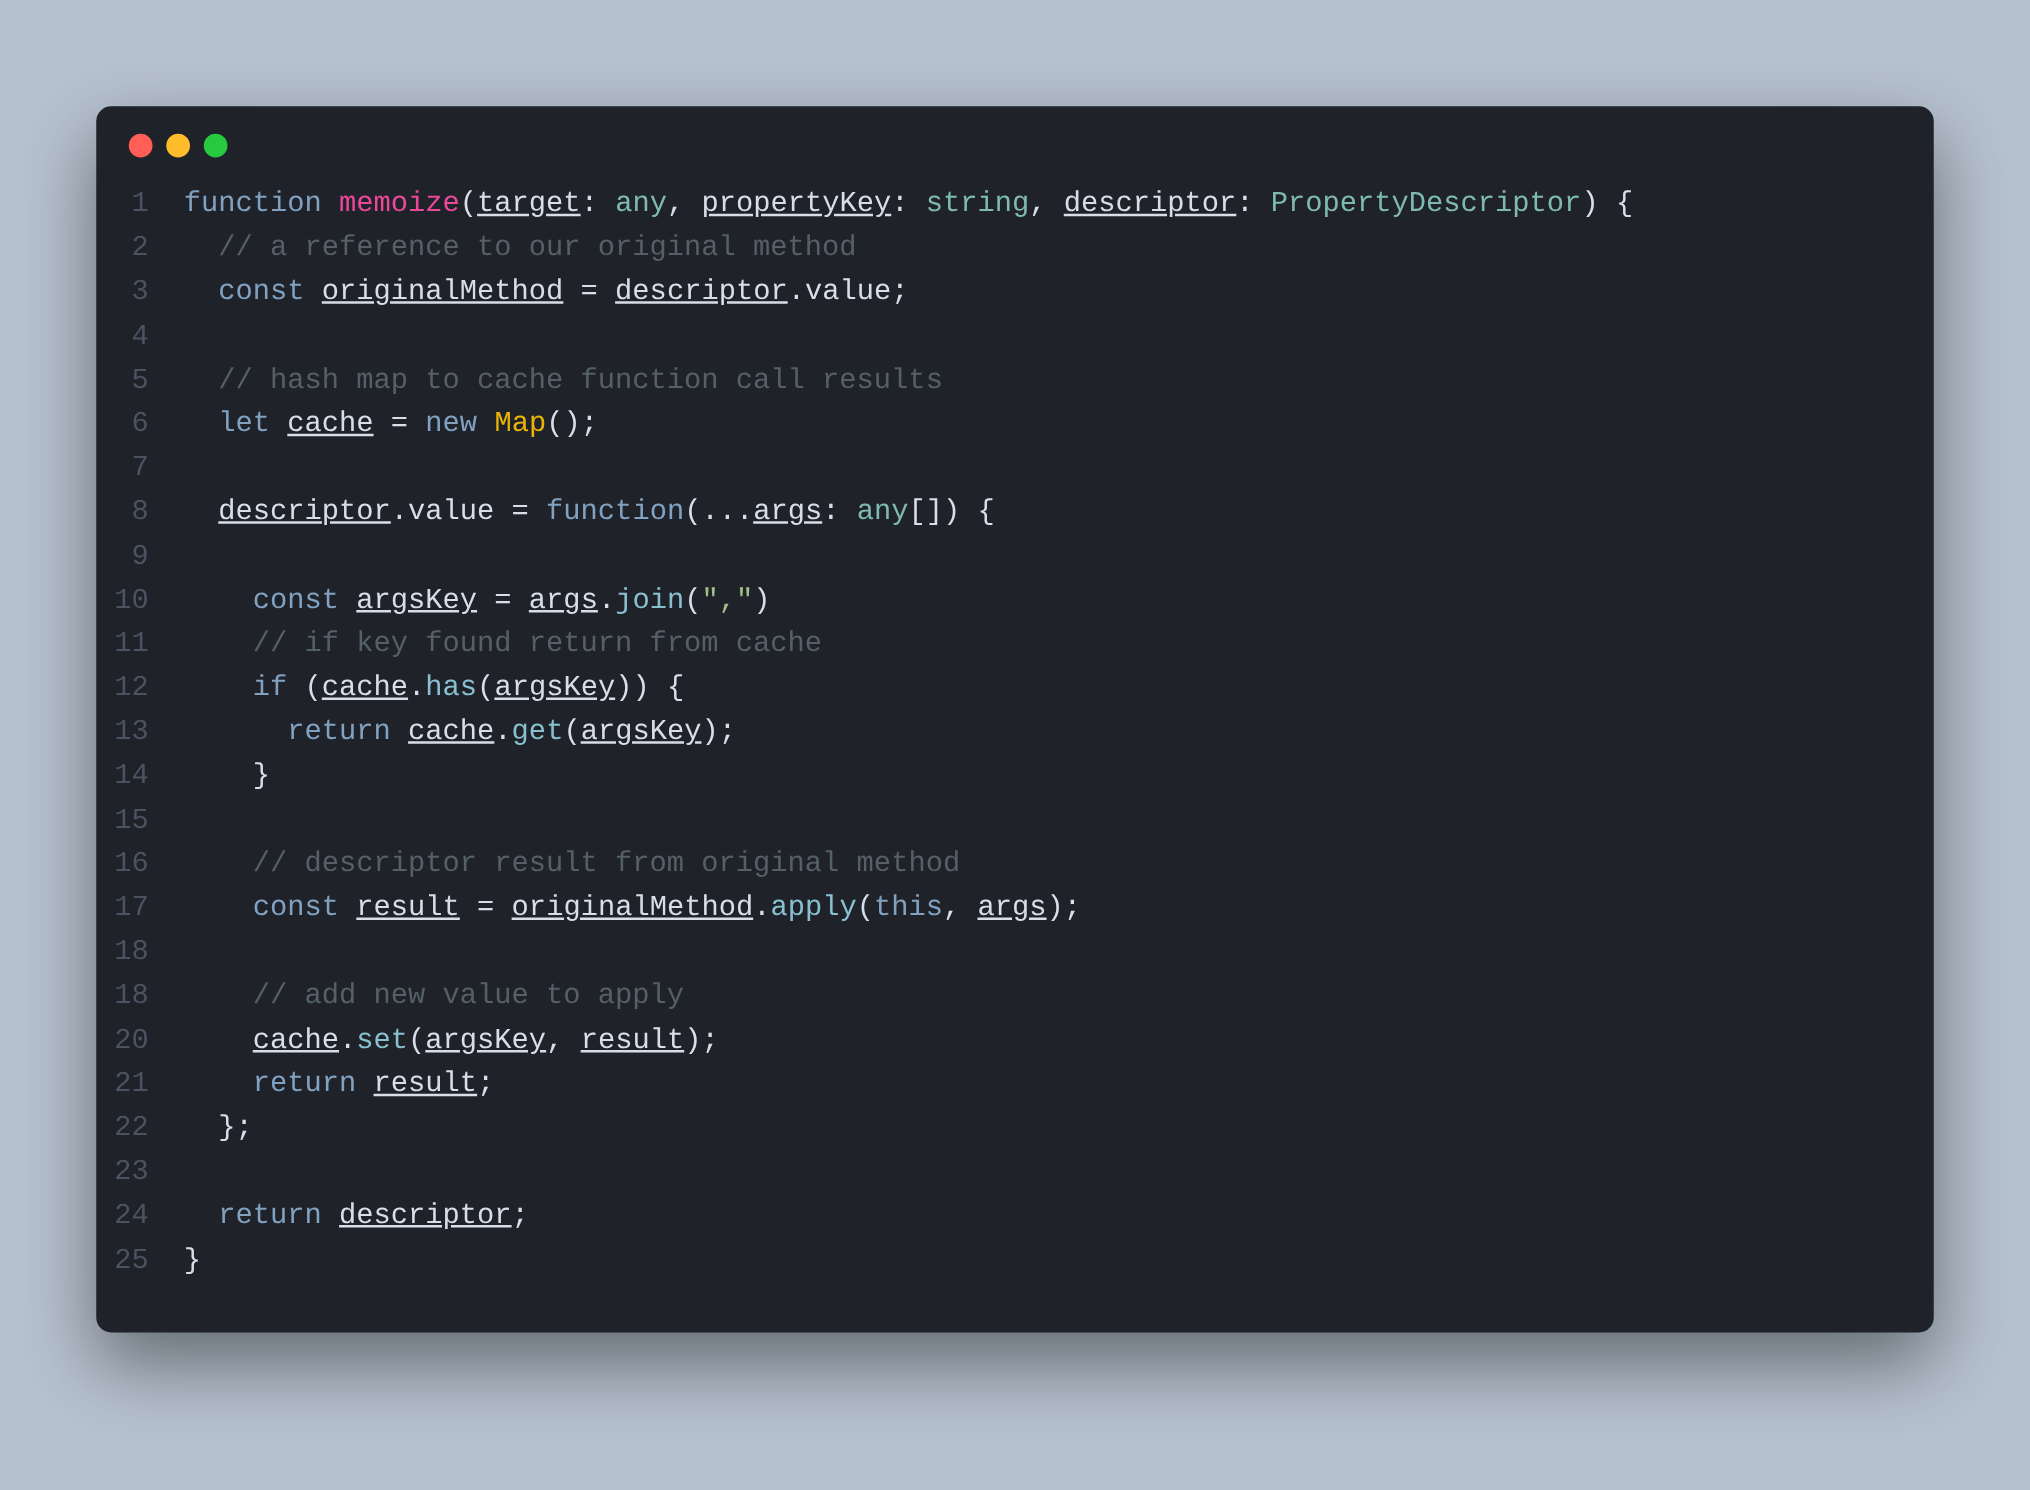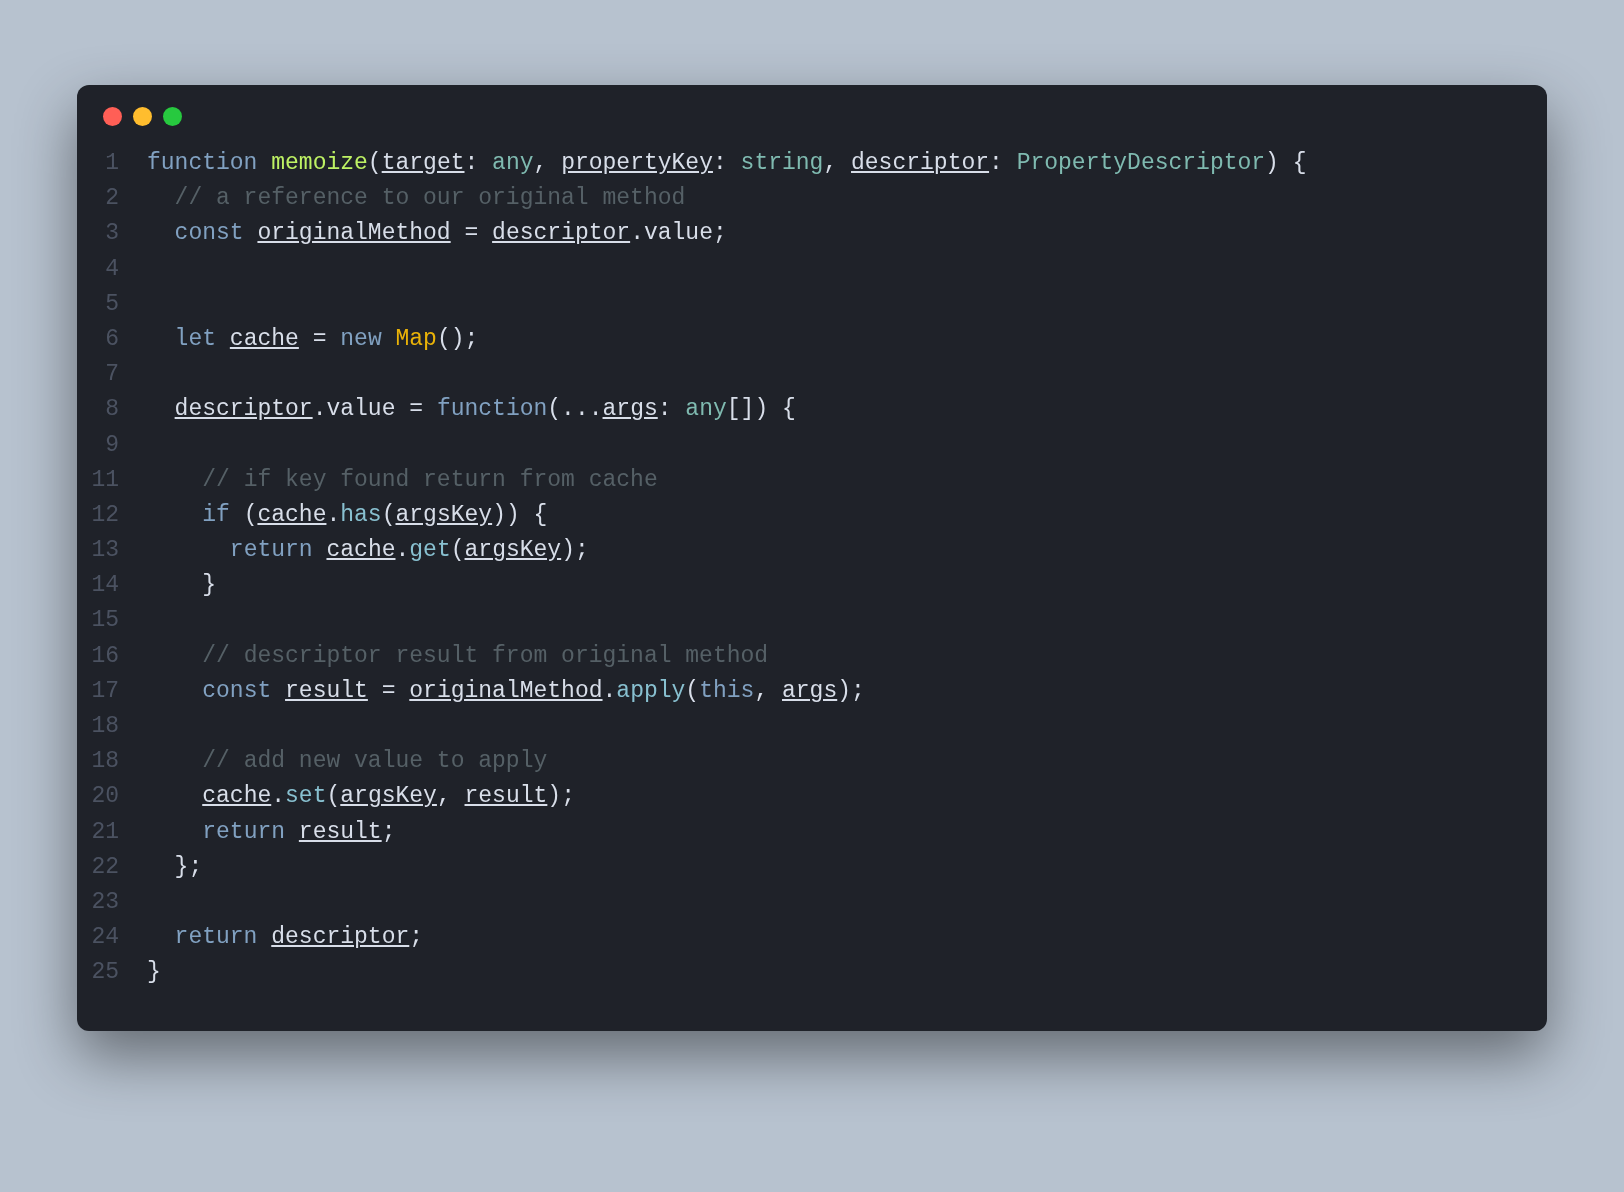--- a/index.html
+++ b/index.html
@@ -47,21 +47,21 @@
       width: 70px;
       text-align: right;
       padding-right: 28px;
       color: #4b5261;
       user-select: none;
       flex-shrink: 0;
     }
     .code { color: #d8dee9; }
     .kw    { color: #81a1c1; }
     .kw2   { color: #88c0d0; }
-    .fn    { color: #bef264; }
+    .fn    { color: #ec4899; }
     .type  { color: #7fbab0; }
     .com   { color: #556066; font-style: normal; }
     .str   { color: #a3be8c; }
     .cls   { color: #eab308; }
     .id    { color: #d8dee9; text-decoration: underline; }
     .prop  { color: #d8dee9; margin-top: 32px; }
     .punc  { color: #d8dee9; }
     .this  { color: #81a1c1; }
   </style>
 </head>
@@ -71,25 +71,26 @@
   <div class="title-bar">
     <div class="traffic-light tl-close"></div>
     <div class="traffic-light tl-min"></div>
     <div class="traffic-light tl-max"></div>
   </div>
   <div class="code-area" id="code-area">
       <div class="line"><span class="lineno">1</span><span class="code"><span class="kw">function</span><span class="punc"> </span><span class="fn">memoize</span><span class="punc">(</span><span class="id">target</span><span class="punc">: </span><span class="type">any</span><span class="punc">, </span><span class="id">propertyKey</span><span class="punc">: </span><span class="type">string</span><span class="punc">, </span><span class="id">descriptor</span><span class="punc">: </span><span class="type">PropertyDescriptor</span><span class="punc">) {</span></span></div>
       <div class="line"><span class="lineno">2</span><span class="code"><span class="punc">  </span><span class="com">// a reference to our original method</span></span></div>
       <div class="line"><span class="lineno">3</span><span class="code"><span class="punc">  </span><span class="kw">const</span><span class="punc"> </span><span class="id">originalMethod</span><span class="punc"> = </span><span class="id">descriptor</span><span class="punc">.</span><span class="prop">value</span><span class="punc">;</span></span></div>
       <div class="line"><span class="lineno">4</span><span class="code"></span></div>
-      <div class="line"><span class="lineno">5</span><span class="code"><span class="punc">  </span></span></div>
+      <div class="line"><span class="lineno">5</span><span class="code"><span class="punc">  </span><span class="com">// hash map to cache function call results</span></span></div>
       <div class="line"><span class="lineno">6</span><span class="code"><span class="punc">  </span><span class="kw">let</span><span class="punc"> </span><span class="id">cache</span><span class="punc"> = </span><span class="kw">new</span><span class="punc"> </span><span class="cls">Map</span><span class="punc">();</span></span></div>
       <div class="line"><span class="lineno">7</span><span class="code"></span></div>
       <div class="line"><span class="lineno">8</span><span class="code"><span class="punc">  </span><span class="id">descriptor</span><span class="punc">.</span><span class="prop">value</span><span class="punc"> = </span><span class="kw">function</span><span class="punc">(...</span><span class="id">args</span><span class="punc">: </span><span class="type">any</span><span class="punc">[]) {</span></span></div>
       <div class="line"><span class="lineno">9</span></div>
+      <div class="line"><span class="lineno">10</span><span class="code"><span class="punc">    </span><span class="kw">const</span><span class="punc"> </span><span class="id">argsKey</span><span class="punc"> = </span><span class="id">args</span><span class="punc">.</span><span class="kw2">join</span><span class="punc">(</span><span class="str">","</span><span class="punc">)</span></span></div>
       <div class="line"><span class="lineno">11</span><span class="code"><span class="punc">    </span><span class="com">// if key found return from cache</span></span></div>
       <div class="line"><span class="lineno">12</span><span class="code"><span class="punc">    </span><span class="kw">if</span><span class="punc"> (</span><span class="id">cache</span><span class="punc">.</span><span class="kw2">has</span><span class="punc">(</span><span class="id">argsKey</span><span class="punc">)) {</span></span></div>
       <div class="line"><span class="lineno">13</span><span class="code"><span class="punc">      </span><span class="kw">return</span><span class="punc"> </span><span class="id">cache</span><span class="punc">.</span><span class="kw2">get</span><span class="punc">(</span><span class="id">argsKey</span><span class="punc">);</span></span></div>
       <div class="line"><span class="lineno">14</span><span class="code"><span class="punc">    }</span></span></div>
       <div class="line"><span class="lineno">15</span><span class="code"></span></div>
       <div class="line"><span class="lineno">16</span><span class="code"><span class="punc">    </span><span class="com">// descriptor result from original method</span></span></div>
       <div class="line"><span class="lineno">17</span><span class="code"><span class="punc">    </span><span class="kw">const</span><span class="punc"> </span><span class="id">result</span><span class="punc"> = </span><span class="id">originalMethod</span><span class="punc">.</span><span class="kw2">apply</span><span class="punc">(</span><span class="this">this</span><span class="punc">, </span><span class="id">args</span><span class="punc">);</span></span></div>
       <div class="line"><span class="lineno">18</span><span class="code"></span></div>
       <div class="line"><span class="lineno">18</span><span class="code"><span class="punc">    </span><span class="com">// add new value to apply</span></span></div>
       <div class="line"><span class="lineno">20</span><span class="code"><span class="punc">    </span><span class="id">cache</span><span class="punc">.</span><span class="kw2">set</span><span class="punc">(</span><span class="id">argsKey</span><span class="punc">, </span><span class="id">result</span><span class="punc">);</span></span></div>

